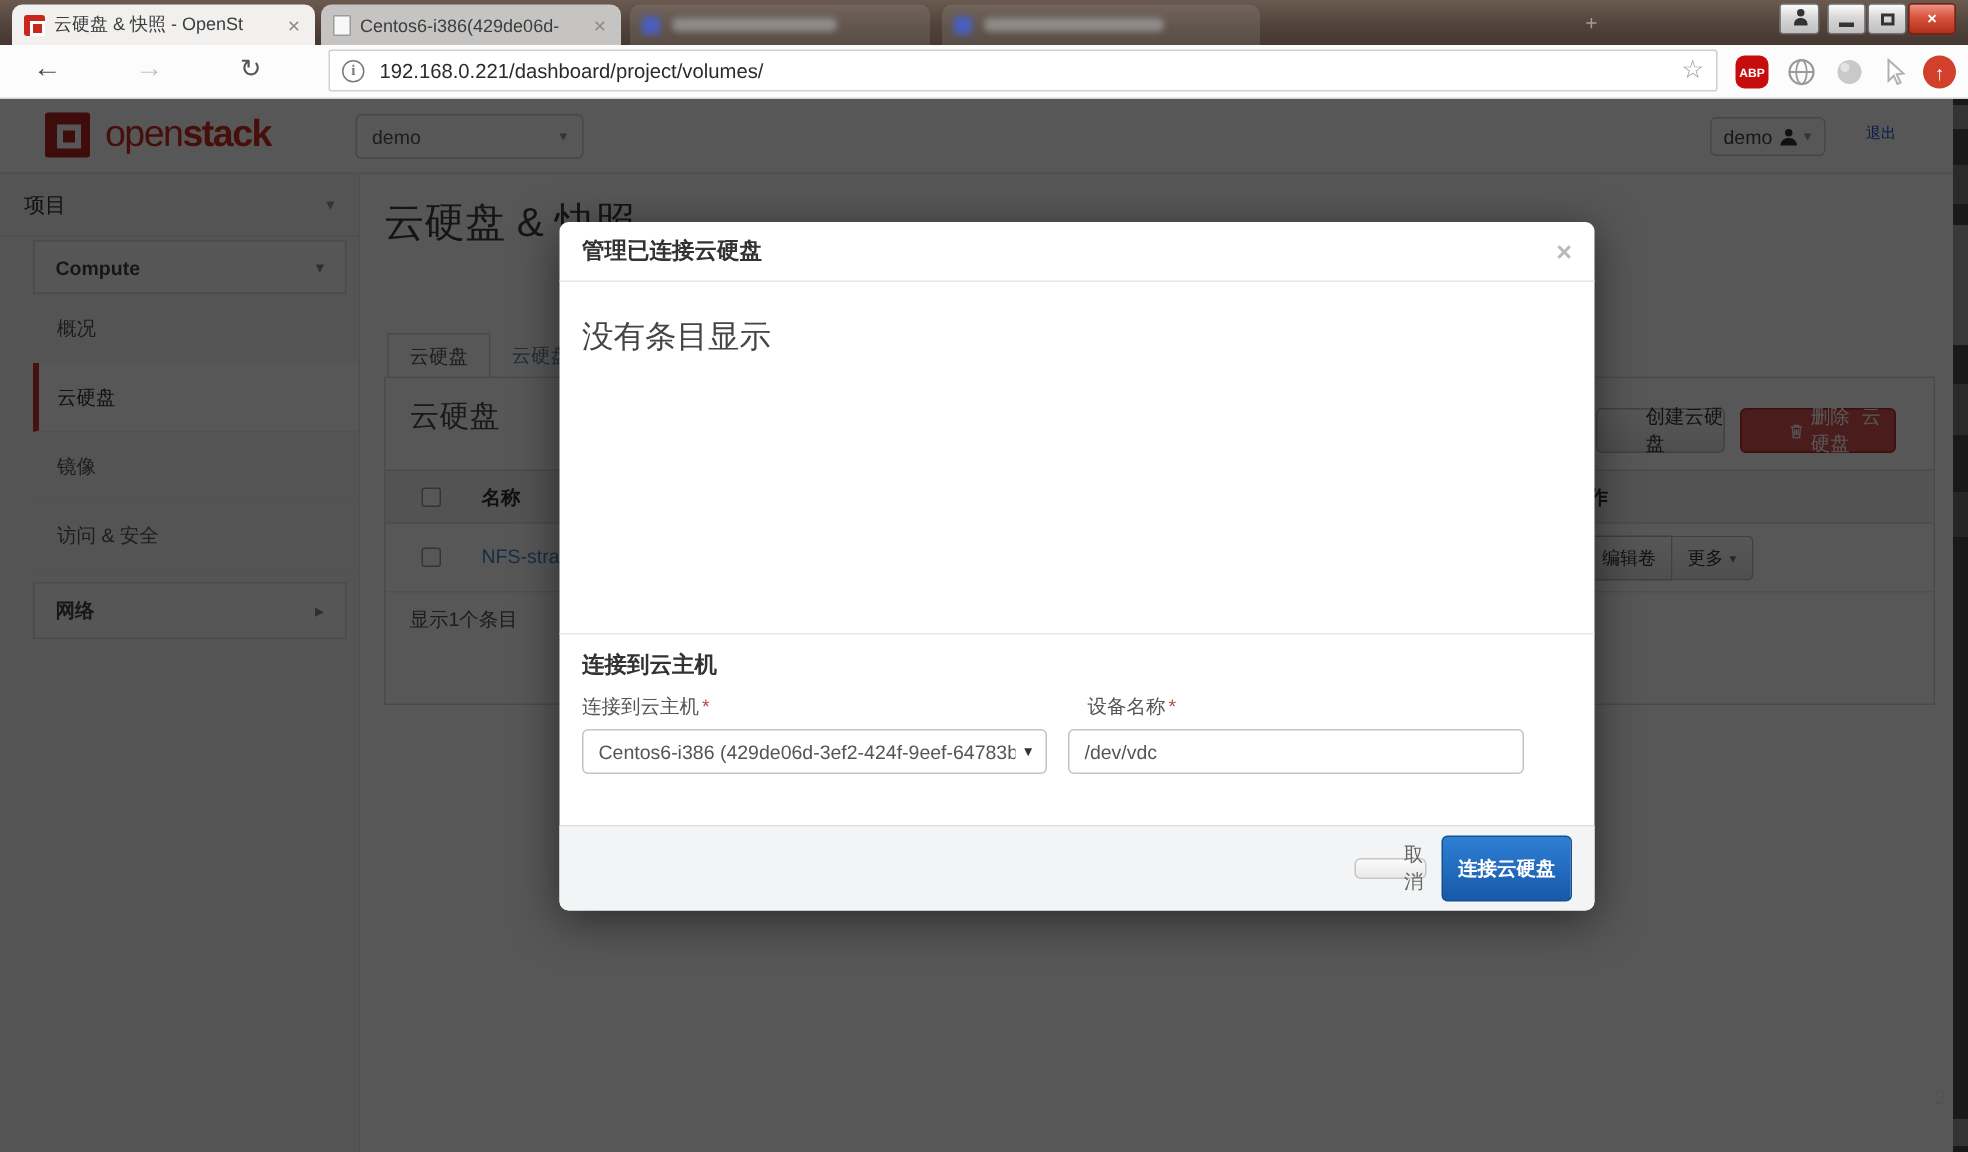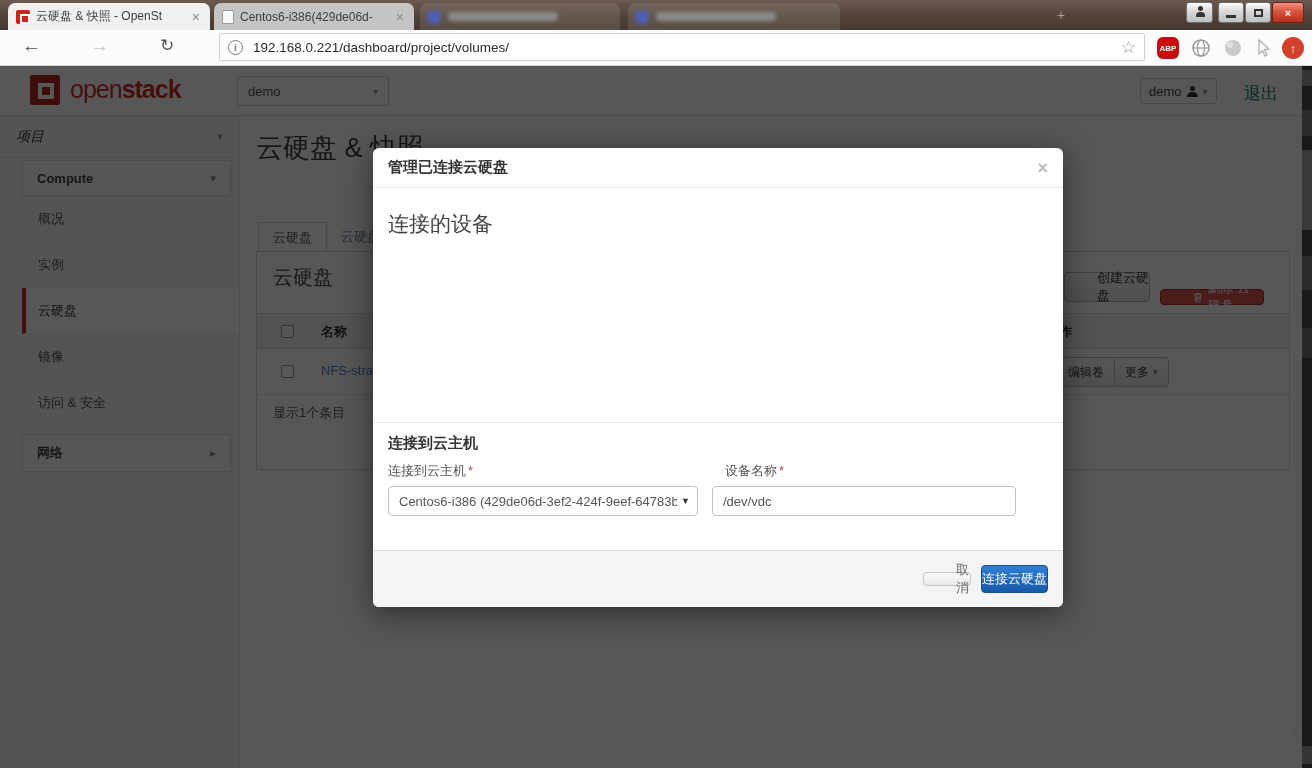--- a/index.html
+++ b/index.html
@@ -63,25 +63,25 @@
   .os-word { position:absolute; left:70px; top:9px; font-size:25px; color:#cf2d24; letter-spacing:-1px; }
   .os-word b { font-weight:bold; }
   .proj-select { position:absolute; left:237px; top:10px; width:152px; height:30px; border:1px solid #ccc; border-radius:4px;
     font-size:13px; color:#555; display:flex; align-items:center; padding:0 10px; background:#fff; }
   .proj-select .caret { margin-left:auto; color:#999; font-size:10px; }
   .user-btn { position:absolute; left:1140px; top:12px; height:26px; border:1px solid #ccc; border-radius:4px; background:#fff;
     display:flex; align-items:center; padding:0 8px; font-size:13px; color:#444; gap:5px; }
   .user-glyph { display:inline-block; width:11px; height:11px; position:relative; }
   .user-glyph::before { content:""; position:absolute; left:3px; top:0; width:5px; height:5px; border-radius:50%; background:#333; }
   .user-glyph::after { content:""; position:absolute; left:0; top:6px; width:11px; height:5px; border-radius:5px 5px 0 0; background:#333; }
-  .logout-link { position:absolute; left:1244px; top:16px; font-size:17px; color:#0f766e; }
+  .logout-link { position:absolute; left:1244px; top:16px; font-size:10px; color:#1d4ed8; }
 
   .sidebar { position:absolute; left:0; top:50px; width:240px; height:652px; background:#f6f6f6; border-right:1px solid #e3e3e3; }
   .side-head { position:relative; height:42px; border-bottom:1px solid #e5e5e5; font-size:14px; color:#333;
-    display:flex; align-items:center; padding:0 16px;font-style:italic; }
+    display:flex; align-items:center; padding:0 16px; }
   .side-head .caret { margin-left:auto; color:#999; font-size:11px; }
   .accordion { margin:2px 8px 0 22px; border:1px solid #dadada; background:#fbfbfb; height:36px;
     display:flex; align-items:center; padding:0 14px; font-size:13px; font-weight:bold; color:#444; }
   .accordion .caret { margin-left:auto; color:#888; font-size:11px; }
   .side-items { margin-left:22px; }
   .side-item { position:relative; height:46px; display:flex; align-items:center; padding:0 16px; font-size:13px; color:#555;
     border-bottom:1px solid #efefef; }
   .side-item.active { background:#fff; border-left:4px solid #c9392c; padding-left:12px; color:#333; }
   .net-box { margin:8px 8px 0 22px; border:1px solid #dadada; background:#fbfbfb; height:38px;
     display:flex; align-items:center; padding:0 14px; font-size:13px; font-weight:bold; color:#444; }
@@ -92,21 +92,21 @@
   .htabs { position:absolute; left:2px; top:106px; display:flex; }
   .htab { height:30px; padding:0 14px; font-size:13px; display:flex; align-items:center; }
   .htab.on { background:#fff; border:1px solid #d5d5d5; border-bottom:none; color:#555; }
   .htab.off { color:#6a8296; }
   .panel { position:absolute; left:0px; top:135px; width:1034px; height:219px; background:#fff; border:1px solid #d9d9d9; }
   .panel-h3 { position:absolute; left:16px; top:12px; font-size:20px; color:#4a4a4a; }
   .btn { border-radius:4px; font-size:13px; display:inline-flex; align-items:center; justify-content:center;padding-left:32px; }
   .btn-default { background:linear-gradient(180deg,#ffffff,#e6e6e6); border:1px solid #bbb; color:#333; }
   .btn-create { position:absolute; left:807px; top:20px; width:86px; height:30px; }
   .btn-danger { background:#d9534f; border:1px solid #ac2925; color:#fff; gap:5px; }
-  .btn-delete { position:absolute; left:903px; top:37px; width:104px; height:16px; }
+  .btn-delete { position:absolute; left:903px; top:20px; width:104px; height:30px;font-family:Liberation Mono, monospace; }
   .bg-thead { position:absolute; left:0px; top:61px; width:1032px; height:36px; background:#f3f3f3; border-top:1px solid #ddd; border-bottom:1px solid #ddd; }
   .bg-row { position:absolute; left:0px; top:97px; width:1032px; height:46px; border-bottom:1px solid #e8e8e8; }
   .cb { position:absolute; width:13px; height:13px; border:1px solid #999; background:#fff; border-radius:2px; }
   .bg-colname { position:absolute; left:64px; top:9px; font-size:13px; font-weight:bold; color:#333; }
   .bg-colact { position:absolute; left:789px; top:9px; font-size:13px; font-weight:bold; color:#333; }
   .bg-link { position:absolute; left:64px; top:14px; font-size:13px; color:#4a87c5; }
   .row-actions { position:absolute; left:800px; top:8px; display:flex; }
   .row-actions .btn { height:30px; padding:0 10px; font-size:12px; border-radius:0; }
   .row-actions .btn:first-child { border-radius:4px 0 0 4px; }
   .row-actions .btn:last-child { border-radius:0 4px 4px 0; border-left:none; gap:4px; }
@@ -136,21 +136,21 @@
   .lab-left { left:15px; } .lab-right { left:352px; }
   .fselect { position:absolute; left:15px; top:338px; width:310px; height:30px; border:1px solid #c3c3c3; border-radius:4px; background:#fff;
     display:flex; align-items:center; padding:0 20px 0 10px; font-size:13px; color:#555; }
   .fselect .val { white-space:nowrap; overflow:hidden; }
   .fselect .arrow { position:absolute; right:7px; font-size:9px; color:#333; }
   .m-input { position:absolute; left:339px; top:338px; width:304px; height:30px; border:1px solid #c3c3c3; border-radius:4px;
     padding:0 10px; font-size:13px; color:#555; font-family:inherit; }
   .modal-foot { position:absolute; left:0; top:402px; width:690px; height:57px; background:#f3f4f5; border-top:1px solid #ddd;
     border-radius:0 0 6px 6px; display:flex; align-items:center; justify-content:flex-end; padding:0 15px; gap:10px; }
   .btn-cancel { width:48px; height:14px; background:linear-gradient(180deg,#fbfbfb,#e9e9e9); border:1px solid #c5c5c5; color:#666; }
-  .btn-submit { height:28px; padding:0 0; background:linear-gradient(180deg,#2e7fd6,#1859a8); border:1px solid #15508f; color:#fff; font-weight:normal; }
+  .btn-submit { height:44px; padding:0 10px; background:linear-gradient(180deg,#2e7fd6,#1859a8); border:1px solid #15508f; color:#fff; font-weight:bold; }
 </style>
 </head>
 <body>
 
 <div class="screen">
 
   <div class="tabstrip">
     <div class="tab tab1">
       <span class="fav-openstack"></span>
       <span class="tab-title">云硬盘 &amp; 快照 - OpenSt</span>
@@ -233,23 +233,20 @@
         <span>项目</span>
         <span class="caret">▾</span>
       </div>
       <div class="accordion">
         <span>Compute</span>
         <span class="caret">▾</span>
       </div>
       <div class="side-items">
         <div class="side-item">
             <span>概况</span>
-          </div>
-        <div class="side-item">
-            <span>实例</span>
           </div>
         <div class="side-item active">
             <span>云硬盘</span>
           </div>
         <div class="side-item">
             <span>镜像</span>
           </div>
         <div class="side-item">
             <span>访问 &amp; 安全</span>
           </div>
@@ -306,21 +303,21 @@
     <span class="scroll-hint">2</span>
   </div>
 
   <div class="backdrop"></div>
 
   <div class="modal">
     <div class="modal-head">
       <span class="modal-title">管理已连接云硬盘</span>
       <span class="modal-x">×</span>
     </div>
-    <div class="m-section">连接的设备</div>
+    <div class="m-section">没有条目显示</div>
     <div class="m-divider"></div>
     <div class="m-form-h">连接到云主机</div>
     <div class="m-label lab-left">
       <span>连接到云主机</span><span class="req">*</span>
     </div>
     <div class="m-label lab-right">
       <span>设备名称</span><span class="req">*</span>
     </div>
     <div class="fselect">
       <span class="val">Centos6-i386 (429de06d-3ef2-424f-9eef-64783b(</span>

